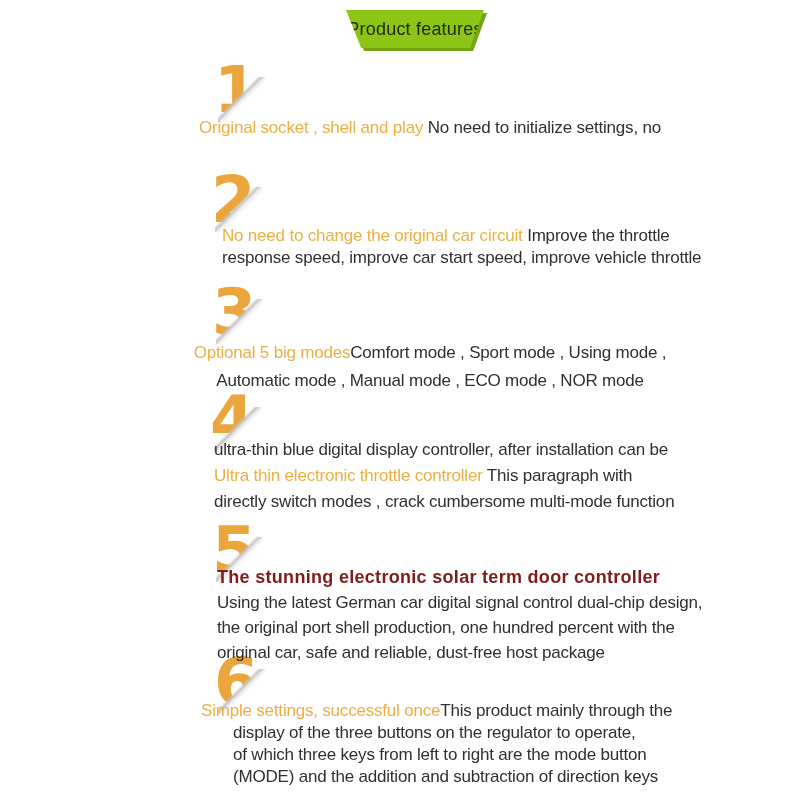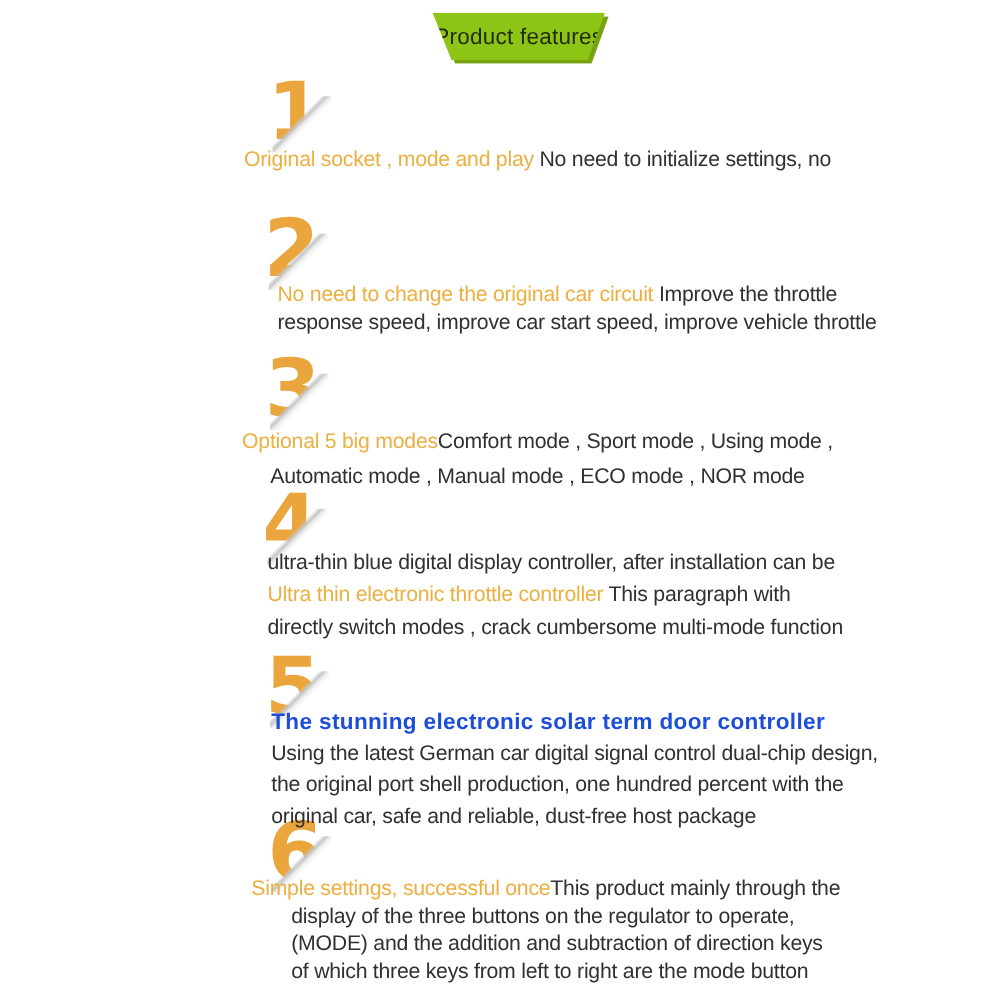--- a/index.html
+++ b/index.html
@@ -58,21 +58,21 @@
   .line { white-space:nowrap; }
   .hd { color:#ecaf41; }
   .center { text-align:center; }
 
   .t1 { left:135px; top:114px; width:590px; line-height:27px; }
   .t2 { left:222px; top:225px; line-height:22px; }
   .t3 { left:135px; top:339px; width:590px; line-height:28px; }
   .t4 { left:214px; top:437px; line-height:26px; }
   .t5 { left:217px; top:564px; line-height:25px; }
   .t5 .hd-line {
-    font-size:18px; font-weight:bold; color:#1d4ed8;
+    font-size:18px; font-weight:bold; color:#7f1d1d;
     letter-spacing:0.3px; line-height:26px;
   }
   .t6 { left:201px; top:700px; line-height:22px; }
   .t6 .cont { padding-left:32px; }
 </style>
 </head>
 <body>
 
 <div id="page">
 
@@ -80,21 +80,21 @@
     <div class="banner-shadow"></div>
     <div class="banner">Product features</div>
   </div>
 
   <div class="num" style="left:214px; top:58px;">
     <span>1</span>
     <div class="curl"></div>
   </div>
   <div class="tblock t1 center">
     <div class="line">
-      <span class="hd">Original socket , mode and play </span><span>No need to initialize settings, no</span>
+      <span class="hd">Original socket , shell and play </span><span>No need to initialize settings, no</span>
     </div>
   </div>
 
   <div class="num" style="left:211px; top:168px;">
     <span>2</span>
     <div class="curl"></div>
   </div>
   <div class="tblock t2">
     <div class="line">
       <span class="hd">No need to change the original car circuit </span><span>Improve the throttle</span>
@@ -138,17 +138,17 @@
 
   <div class="num" style="left:214px; top:650px;">
     <span>6</span>
     <div class="curl"></div>
   </div>
   <div class="tblock t6">
     <div class="line">
       <span class="hd">Simple settings, successful once</span><span>This product mainly through the</span>
     </div>
     <div class="line cont">display of the three buttons on the regulator to operate,</div>
+    <div class="line cont">of which three keys from left to right are the mode button</div>
     <div class="line cont">(MODE) and the addition and subtraction of direction keys</div>
-    <div class="line cont">of which three keys from left to right are the mode button</div>
   </div>
 
 </div>
 
 </body></html>

